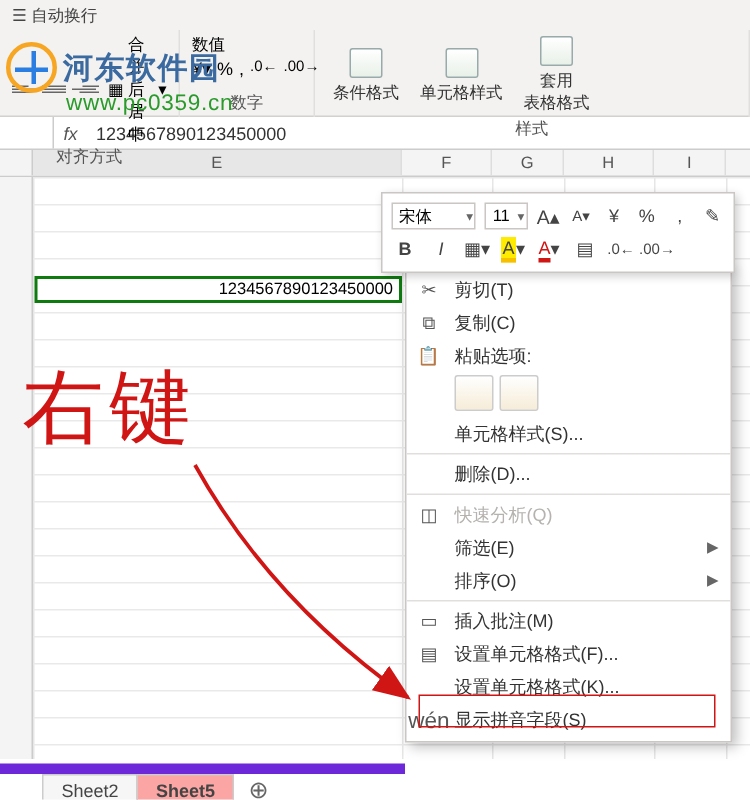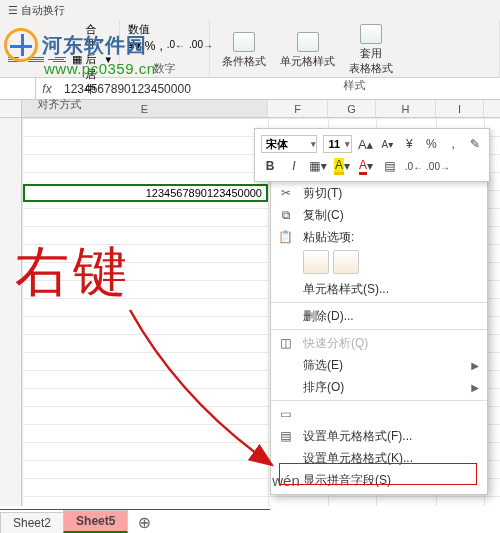--- a/index.html
+++ b/index.html
@@ -50,28 +50,28 @@
     
     .grid { position: relative; height: 388px; background: #fff; overflow:hidden;}
     .grid-lines { position:absolute; inset:0; }
     .vline { position:absolute; top:0; bottom:0; width:1px; background:#e6e6e6; }
     .hline { position:absolute; left:22px; right:0; height:1px; background:#e9e9e9; }
     .rownums { position:absolute; left:0; top:0; width:22px; bottom:0; background:#f4f4f4; border-right:1px solid #ccc;}
     
     .sel-cell { position:absolute; left:23px; top: 66px; width: 245px; height:18px; border: 2px solid #0f7b0f; background:#fff; }
     .sel-cell .val { position:absolute; right:4px; top:0; bottom:0; display:flex; align-items:center; font-size:11px;}
     
-    .sheet-bar { position:absolute; left:0; bottom:0; height:24px; width: 270px; background:#fff; border-top:1px solid #6d28d9; display:flex; align-items:flex-end; gap:0; }
+    .sheet-bar { position:absolute; left:0; bottom:0; height:24px; width: 270px; background:#fff; border-top:7px solid #6d28d9; display:flex; align-items:flex-start; gap:0; padding-left:28px;}
     .tab { padding: 3px 12px; font-size:12px; border:1px solid #ccc; border-bottom:none; background:#f6f6f6; color:#444; margin-right:-1px;}
     .tab.active { background:#fca5a5; border-bottom: 2px solid #0f7b0f; font-weight:bold;}
     .newtab { width:22px; height:22px; display:flex; align-items:center; justify-content:center; color:#666; font-size:16px; margin-left:6px;}
     
     .mini-toolbar { position:absolute; left:254px; top: 128px; width: 236px; background:#fff; border:1px solid #c9c6c3; box-shadow: 2px 2px 6px rgba(0,0,0,.2); padding:4px 6px; z-index:30;}
     .mt-row { display:flex; align-items:center; gap:6px; height:22px;}
-    .mt-row .combo { border:1px solid #c9c6c3; height:18px; padding: 0 8px 0 4px; font-size:11px; display:flex; align-items:center; position:relative;font-weight:bold;}
+    .mt-row .combo { border:1px solid #c9c6c3; height:18px; padding: 0 8px 0 4px; font-size:11px; display:flex; align-items:center; position:relative;}
     .mt-row .combo::after{content:'▾'; position:absolute; right:1px; font-size:9px; color:#666;}
     .mt-btn { width:18px; height:18px; display:flex; align-items:center; justify-content:center; font-size:12px; color:#444;}
     
     .ctx { position:absolute; left:270px; top: 178px; width: 218px; background:#fff; border:1px solid #c9c6c3; box-shadow: 3px 3px 8px rgba(0,0,0,.25); z-index:29; padding: 3px 0; font-size: 12px;}
     .ctx .mi { height:22px; display:flex; align-items:center; padding: 0 8px 0 6px; gap:8px; color:#333; position:relative;}
     .ctx .mi.disabled { color:#b5b2af;}
     .ctx .mi .ic { width:18px; height:16px; display:flex; align-items:center; justify-content:center; font-size:12px; color:#555;}
     .ctx .mi .arrow { position:absolute; right:8px; color:#666; font-size:10px;}
     .ctx .sep { height:1px; background:#e1dfdd; margin: 2px 0;}
     .ctx .paste-row { display:flex; gap:4px; padding: 2px 0 4px 32px;}
@@ -277,20 +277,21 @@
       <span class="arrow">▶</span>
   </div>
   <div class="mi">
     <span class="ic"></span>
       <span>排序(O)</span>
       <span class="arrow">▶</span>
   </div>
   <div class="sep"></div>
   <div class="mi">
     <span class="ic">▭</span>
+    <span>插入批注(M)</span>
   </div>
   <div class="mi">
     <span class="ic">▤</span>
     <span>设置单元格格式(F)...</span>
   </div>
   <div class="mi">
     <span class="ic"></span>
       <span>设置单元格格式(K)...</span>
   </div>
   <div class="mi">

